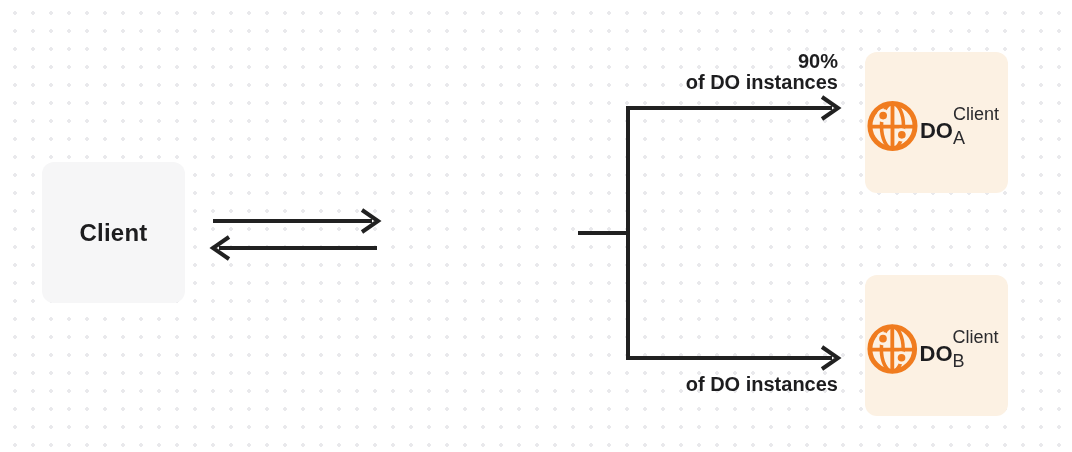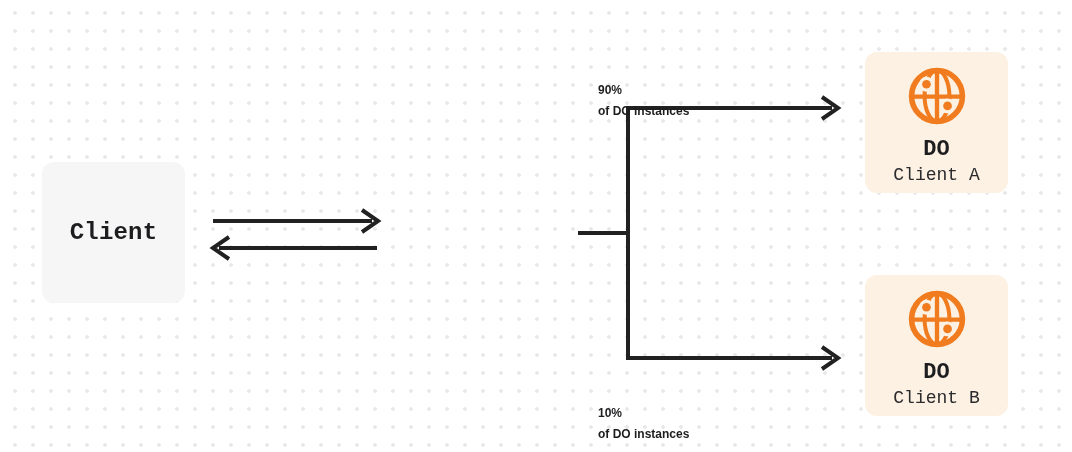--- a/index.html
+++ b/index.html
@@ -27,25 +27,24 @@
     stroke-width: 4;
     fill: none;
     stroke-linecap: butt;
     stroke-linejoin: miter;
   }
 
   .node {
     position: absolute;
     border-radius: 12px;
     display: flex;
-    flex-direction: column;
+    flex-direction: row;
     align-items: center;
     justify-content: center;
     box-sizing: border-box;
-    font-family: Liberation Mono, monospace;
   }
   .node-client {
     left: 42px; top: 162px;
     width: 143px; height: 141px;
     background: var(--client-box-bg, #f6f6f7);
   }
   .node-worker {
     left: 405px; top: 162px;
     width: 138px; height: 141px;
     background: var(--cream-box-bg, #fcf1e3);
@@ -81,26 +80,25 @@
   .do-subtitle {
     font-size: 18px;
     font-weight: 400;
     color: var(--subtext, #2b2b2e);
     line-height: 24px;
   }
 
   .edge-label {
     position: absolute;
     width: 240px;
-    text-align: left;
-    font-size: 12px;
+    text-align: right;
+    font-size: 20px;
     font-weight: 700;
     line-height: 21px;
     color: var(--text, #1d1d1f);
-    margin-top: 29px;
   }
   .edge-label-top { left: 598px; top: 51px; }
   .edge-label-bottom { left: 598px; top: 374px; }
 
   
   .logo-main  { stroke: var(--orange, #f28021); fill: none; }
   .logo-outer { stroke: var(--orange-light, #f59d43); fill: none; }
 
   
   .globe-stroke { stroke: var(--orange, #ee7b22); fill: none; }
@@ -168,17 +166,16 @@
     </svg>
     <div class="do-title">DO</div>
     <div class="do-subtitle">Client B</div>
   </div>
 
   <div class="edge-label edge-label-top">
     <div>90%</div>
     <div>of DO instances</div>
   </div>
   <div class="edge-label edge-label-bottom">
-    <div>10%</div>
     <div>of DO instances</div>
   </div>
 
 </div>
 
 </body></html>

